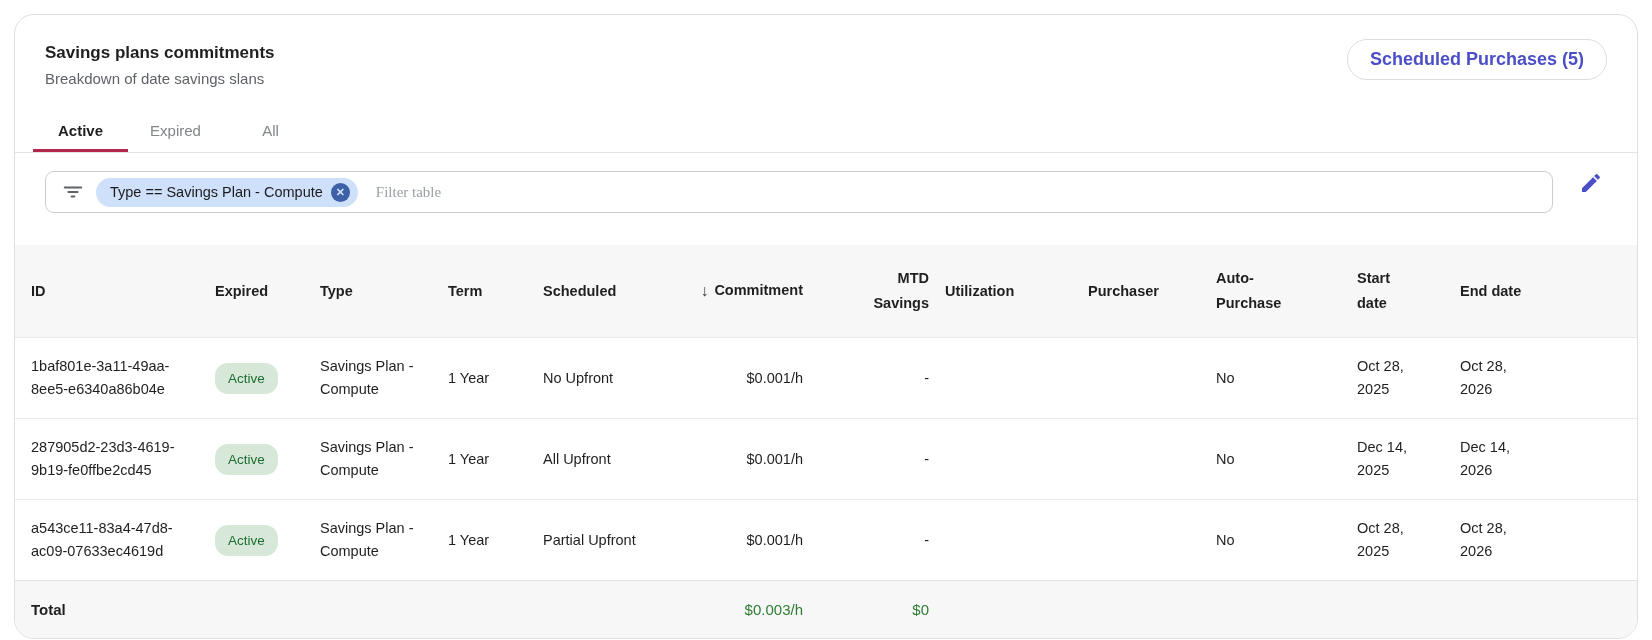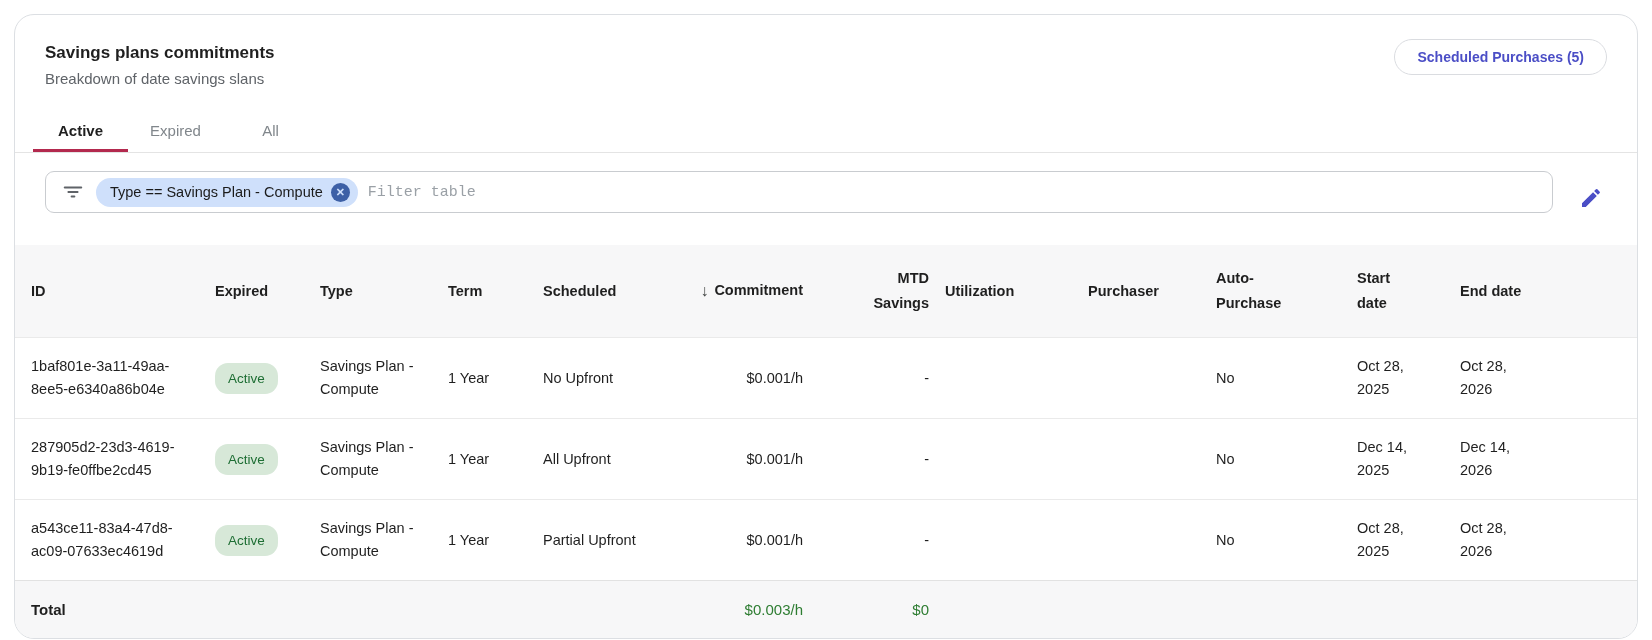--- a/index.html
+++ b/index.html
@@ -12,56 +12,56 @@
     overflow: hidden;
   }
 
   
   .card-header { position: relative; padding: 28px 30px 0 30px; }
   .title { font-size: 17px; font-weight: bold; color: #1f1f1f; }
   .subtitle { font-size: 15px; color: #5f6368; margin-top: 7px; }
   .scheduled-btn {
     position: absolute; top: 24px; right: 30px;
     border: 1px solid #dadce0; border-radius: 20px; background: #fff;
-    color: #4b4ec6; font-family: inherit; font-size: 14px; font-weight: bold;
+    color: #4b4ec6; font-family: inherit; font-size: 18px; font-weight: bold;
     padding: 9px 22px; cursor: pointer;
   }
 
   
   .tabs { display: flex; margin-top: 24px; border-bottom: 1px solid #e4e4e4; padding-left: 18px; }
   .tab {
     width: 95px; text-align: center; padding: 11px 0 13px 0;
     font-size: 15px; color: #80868b; cursor: pointer; position: relative;
   }
   .tab.active { color: #1f1f1f; font-weight: bold; }
   .tab.active::after {
     content: ""; position: absolute; left: 0; right: 0; bottom: 0; height: 3px;
     background: #b3294e;
   }
 
   
-  .filter-row { display: flex; align-items: flex-end; padding: 18px 26px 16px 30px; }
+  .filter-row { display: flex; align-items: flex-start; padding: 18px 26px 16px 30px; }
   .filter-box {
     flex: 1; display: flex; align-items: center; height: 42px;
     border: 1px solid #c9ccd0; border-radius: 9px; padding: 0 12px; background: #fff;
   }
   .filter-icon { display: inline-flex; margin: 0 12px 0 4px; }
   .chip {
     display: inline-flex; align-items: center; gap: 8px;
     background: #cfe0fb; border-radius: 15px; height: 29px; padding: 0 8px 0 14px;
     font-size: 14.5px; color: #1b1b1b; white-space: nowrap; cursor: default;
   }
   .chip-close {
     width: 19px; height: 19px; border-radius: 50%; background: #3d60a6;
     color: #cfe0fb; font-size: 11px; line-height: 19px; text-align: center;
     cursor: pointer; font-weight: bold;
   }
   .filter-input {
-    border: none; outline: none; flex: 1; font-family: Liberation Mono, monospace;
-    font-size: 15px; color: #1f1f1f; margin-left: 10px; background: transparent;
+    border: none; outline: none; flex: 1; font-family: Liberation Serif, serif;
+    font-size: 15px; color: #1f1f1f; margin-left: 18px; background: transparent;
   }
   .filter-input::placeholder { color: #9aa0a6; }
   .edit-btn { margin-left: 26px; margin-right: 8px; background: none; border: none; cursor: pointer; display: inline-flex; }
 
   
   table { width: 100%; border-collapse: collapse; table-layout: fixed; margin-top: 16px; }
   col.c-id { width: 200px; } col.c-status { width: 105px; } col.c-type { width: 128px; }
   col.c-term { width: 95px; } col.c-prepay { width: 146px; } col.c-commit { width: 130px; }
   col.c-mtd { width: 126px; } col.c-util { width: 143px; } col.c-purch { width: 128px; }
   col.c-auto { width: 141px; } col.c-start { width: 103px; }

